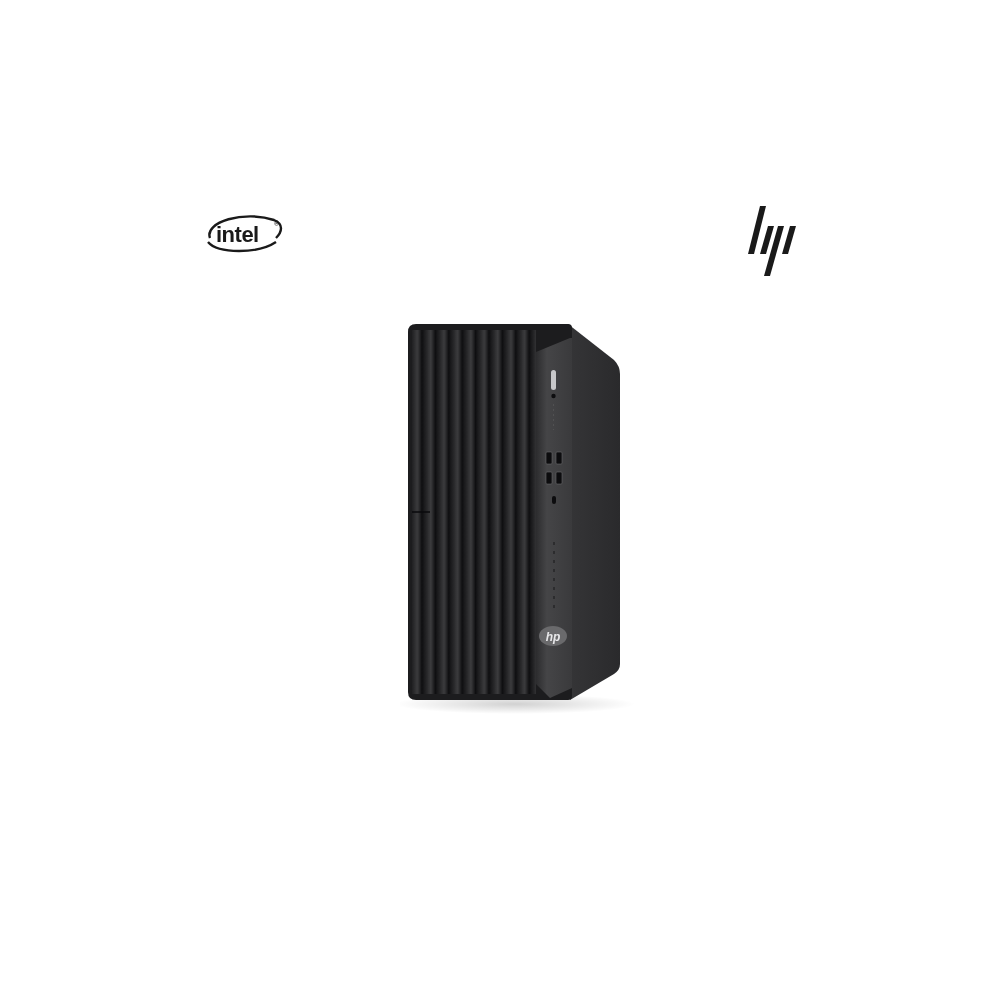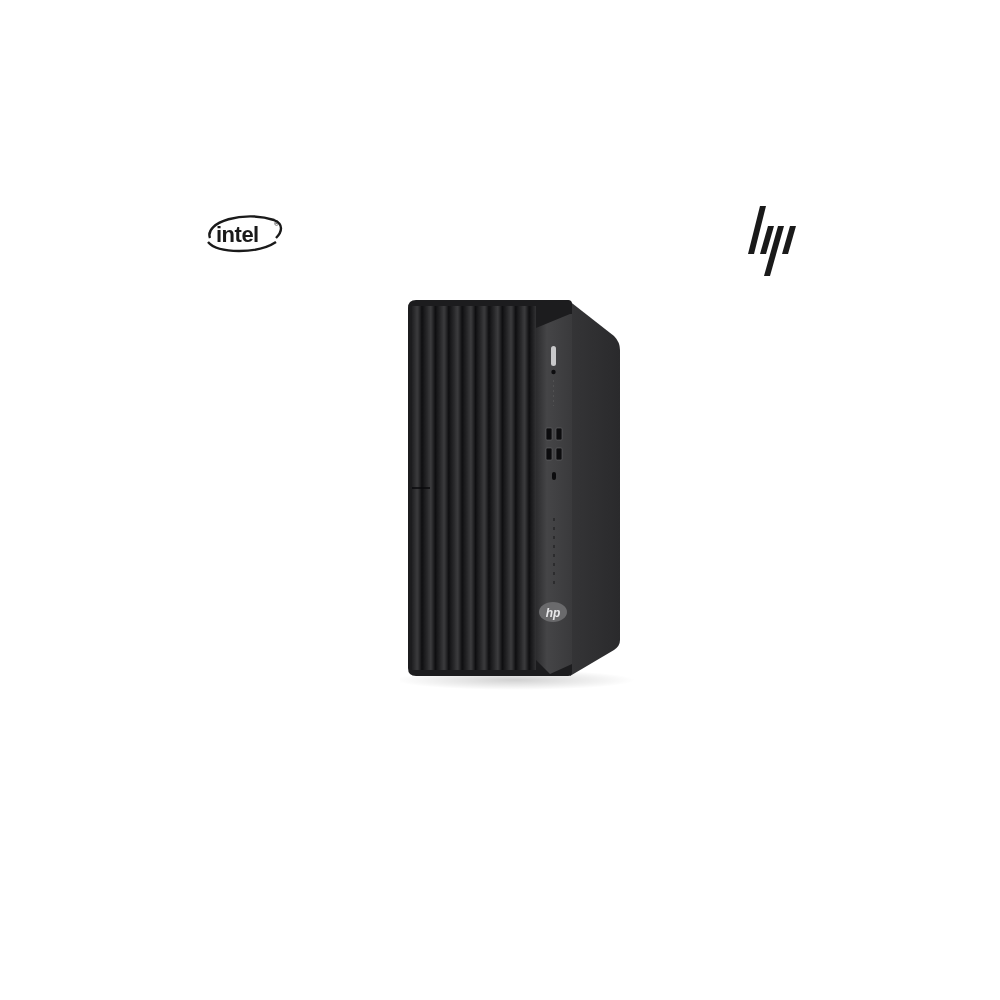--- a/index.html
+++ b/index.html
@@ -16,21 +16,21 @@
   .intel-word {
     font-family: "Liberation Sans", sans-serif;
     font-weight: bold; font-size: 22px; fill: #1a1a1a;
     letter-spacing: -0.5px;
   }
 
   
   #hp-logo { left: 748px; top: 204px; width: 52px; height: 74px; }
 
   
-  #tower { left: 400px; top: 288px; width: 240px; height: 410px; }
+  #tower { left: 400px; top: 312px; width: 240px; height: 410px; }
   #tower svg { width: 100%; height: 100%; }
 </style>
 </head>
 <body>
 
 <div id="intel-logo" class="abs">
   <svg viewBox="0 0 80 48">
     <path d="M6 30 C 0 14, 40 2, 70 12 C 80 16, 78 24, 72 30" fill="none" stroke="#1a1a1a" stroke-width="2.4"></path>
     <path d="M4 34 C 14 46, 54 46, 72 34" fill="none" stroke="#1a1a1a" stroke-width="2.4"></path>
     <text class="intel-word" x="12" y="34">intel</text>

